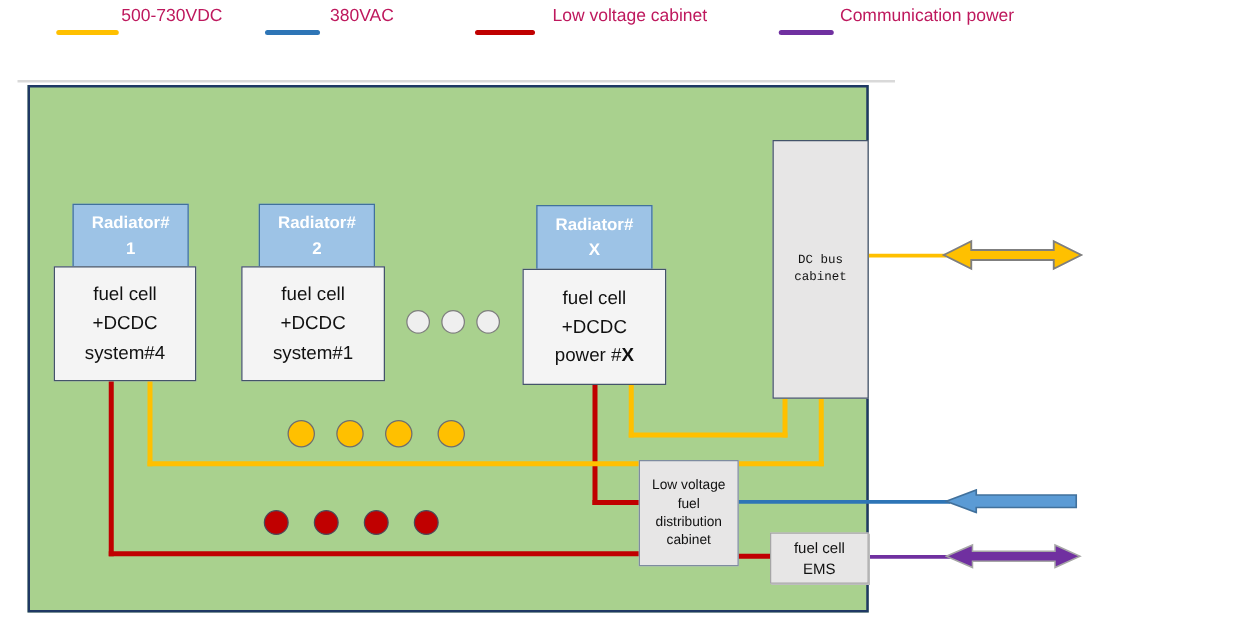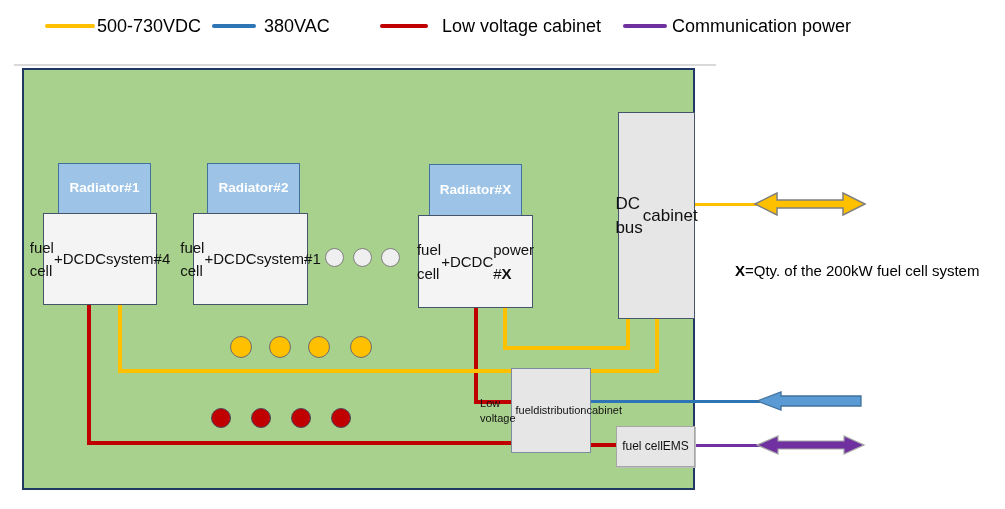--- a/index.html
+++ b/index.html
@@ -2,34 +2,34 @@
 <html><head>
 <meta charset="utf-8">
 <style>
   html,body{margin:0;padding:0;background:#ffffff;}
   .canvas{
     position:relative;width:1005px;height:509px;background:#ffffff;
     font-family:"Liberation Sans",sans-serif;color:#161616;overflow:hidden;
   }
   
   .legend-line{position:absolute;height:4px;border-radius:2px;top:24px;}
-  .legend-label{position:absolute;top:16px;font-size:18px;white-space:nowrap;color:#000000;}
+  .legend-label{position:absolute;top:4px;font-size:14px;white-space:nowrap;color:#be185d;}
   
   .top-strip{position:absolute;left:14px;top:64px;width:702px;height:2px;background:#d9d9d9;}
   .board{position:absolute;left:22px;top:68px;width:673px;height:422px;
     background:#A9D18E;border:2px solid #1F3864;box-sizing:border-box;}
   
-  .box{position:absolute;box-sizing:border-box;display:flex;flex-direction:row;
+  .box{position:absolute;box-sizing:border-box;display:flex;flex-direction:column;
        align-items:center;justify-content:center;text-align:left;}
   .radiator{background:#9DC3E6;border:1.5px solid #41719C;color:#ffffff;
             font-size:13.5px;font-weight:600;line-height:1.5;}
   .sysbox{background:#F4F4F4;border:1.5px solid #44546A;color:#111;
           font-size:15px;line-height:1.55;}
   .graybox{background:#E7E6E6;border:1.5px solid #44546A;color:#111;}
-  .dcbus{font-size:17px;line-height:1.4;}
+  .dcbus{font-size:10px;line-height:1.4;font-family:Liberation Mono, monospace;}
   .lvcab{font-size:11px;line-height:1.35;border-color:#7E8CA0;}
   .emsbox{font-size:12px;line-height:1.35;border-color:#A6A6A6;box-shadow:1px 1px 0 #bdbdbd;}
   
   .wire{position:absolute;}
   .w-yellow{background:#FFC000;}
   .w-red{background:#C00000;}
   .w-blue{background:#2E75B6;}
   .w-purple{background:#7030A0;}
   
   .dot{position:absolute;border-radius:50%;box-sizing:border-box;}
@@ -134,16 +134,15 @@
     <polygon points="2,13 24,2 24,9 90,9 90,2 112,13 90,24 90,17 24,17 24,24" fill="#FFC000" stroke="#7F7F7F" stroke-width="1.5"></polygon>
   </svg>
   <svg class="arrow" style="left:756px;top:391px;" width="106" height="20" viewBox="0 0 106 20">
     <polygon points="1,10 25,1 25,5 105,5 105,15 25,15 25,19" fill="#5B9BD5" stroke="#41719C" stroke-width="1.3"></polygon>
   </svg>
   <svg class="arrow" style="left:756px;top:434px;" width="110" height="22" viewBox="0 0 110 22">
     <polygon points="1,11 22,2 22,7 88,7 88,2 108,11 88,20 88,15 22,15 22,20" fill="#7030A0" stroke="#A6A6A6" stroke-width="1.2"></polygon>
   </svg>
 
   <div class="note">
-    <div><b>X</b><span>=Qty. of the 200kW fuel cell system</span></div>
   </div>
 
 </div>
 
 </body></html>

